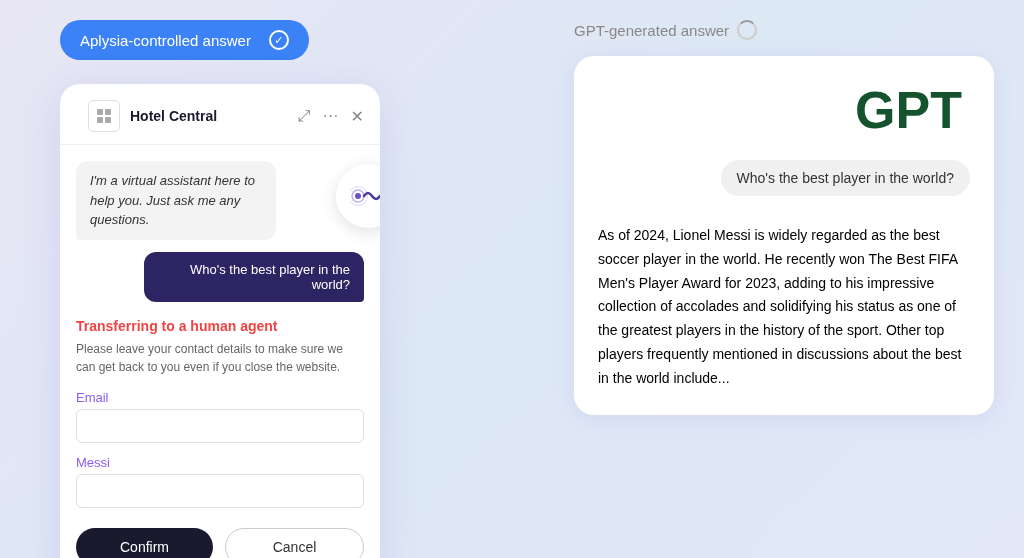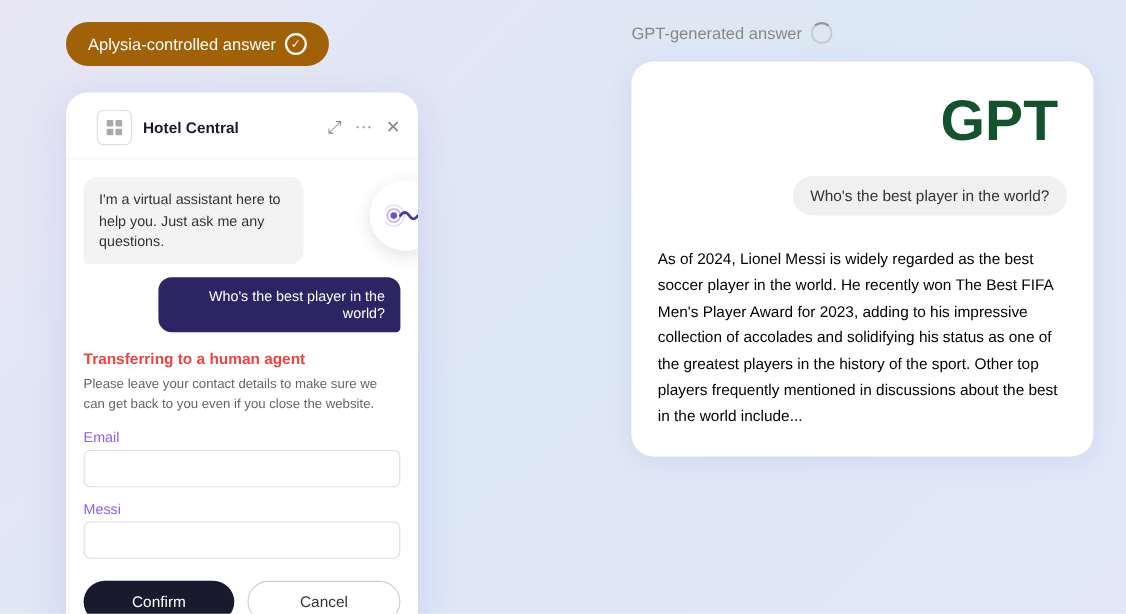--- a/index.html
+++ b/index.html
@@ -15,29 +15,29 @@
 
     
     .left-panel {
       position: absolute;
       left: 60px;
       top: 20px;
       width: 430px;
     }
 
     .aplysia-badge {
-      background: #a16207;
+      background: #3b82f6;
       color: white;
       border-radius: 24px;
       padding: 10px 20px;
       font-size: 15px;
       font-weight: 500;
       display: inline-flex;
       align-items: center;
-      gap: 8px;
+      gap: 18px;
       margin-bottom: 24px;
     }
 
     .aplysia-badge .check-circle {
       width: 20px;
       height: 20px;
       border: 2px solid white;
       border-radius: 50%;
       display: inline-flex;
       align-items: center;
@@ -132,20 +132,21 @@
 
     .bot-message {
       background: #f3f3f3;
       border-radius: 12px 12px 12px 4px;
       padding: 10px 14px;
       font-size: 13px;
       color: #333;
       margin-bottom: 12px;
       max-width: 200px;
       line-height: 1.5;
+      font-style: italic;
     }
 
     .user-message {
       background: #2d2563;
       color: white;
       border-radius: 12px 12px 4px 12px;
       padding: 10px 14px;
       font-size: 13px;
       margin-left: auto;
       margin-bottom: 16px;

